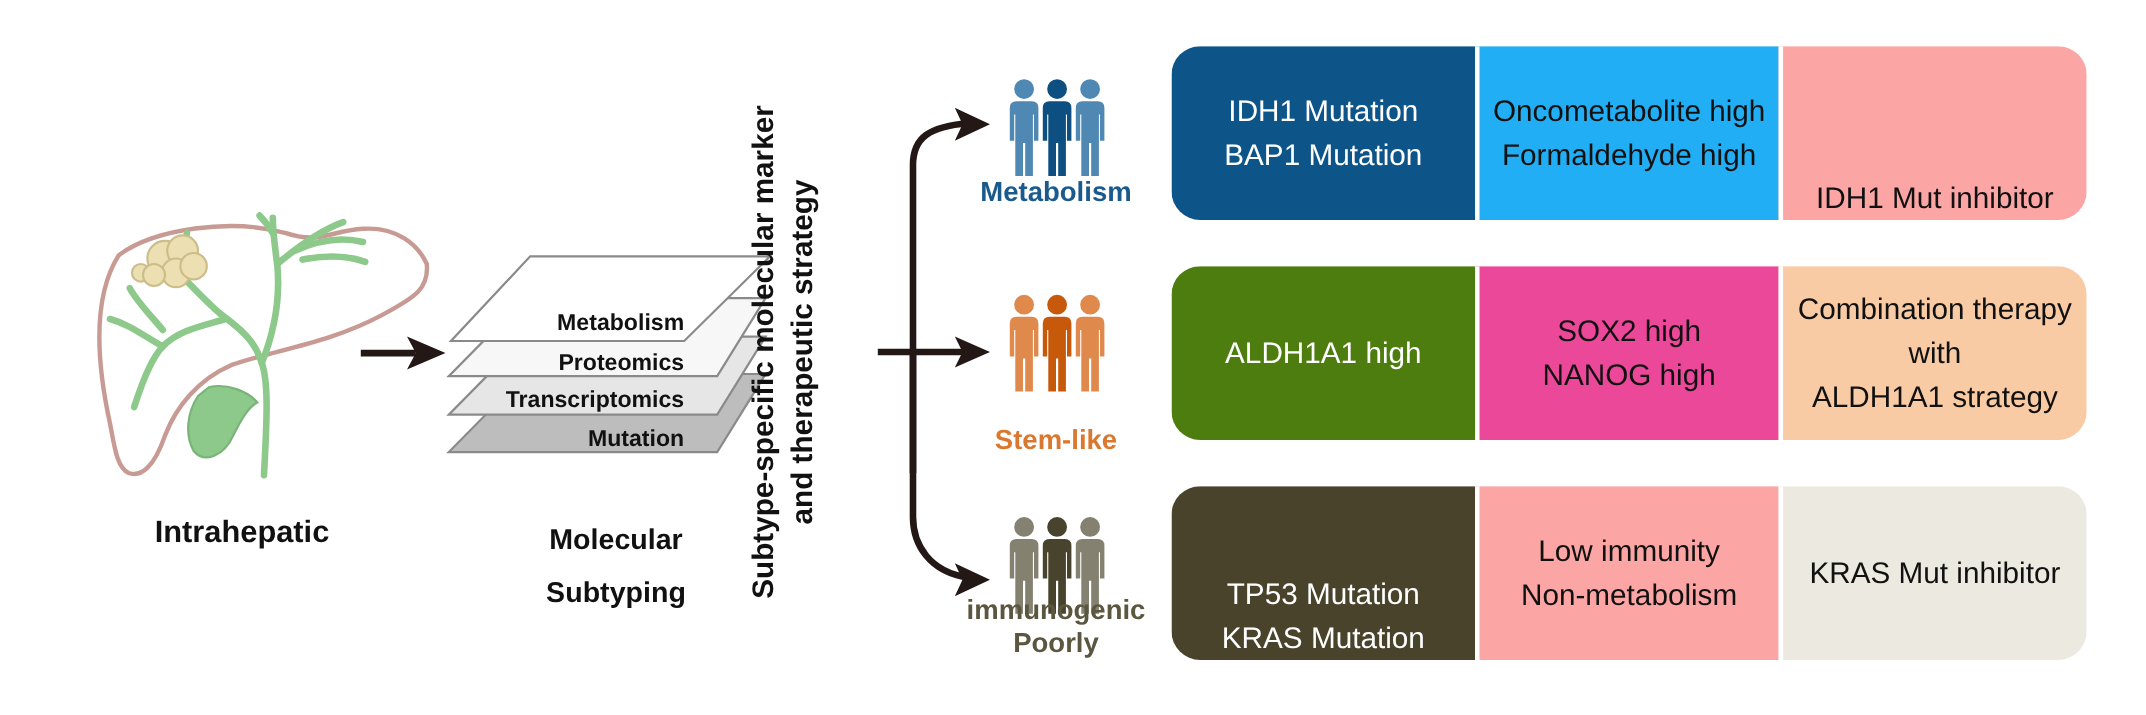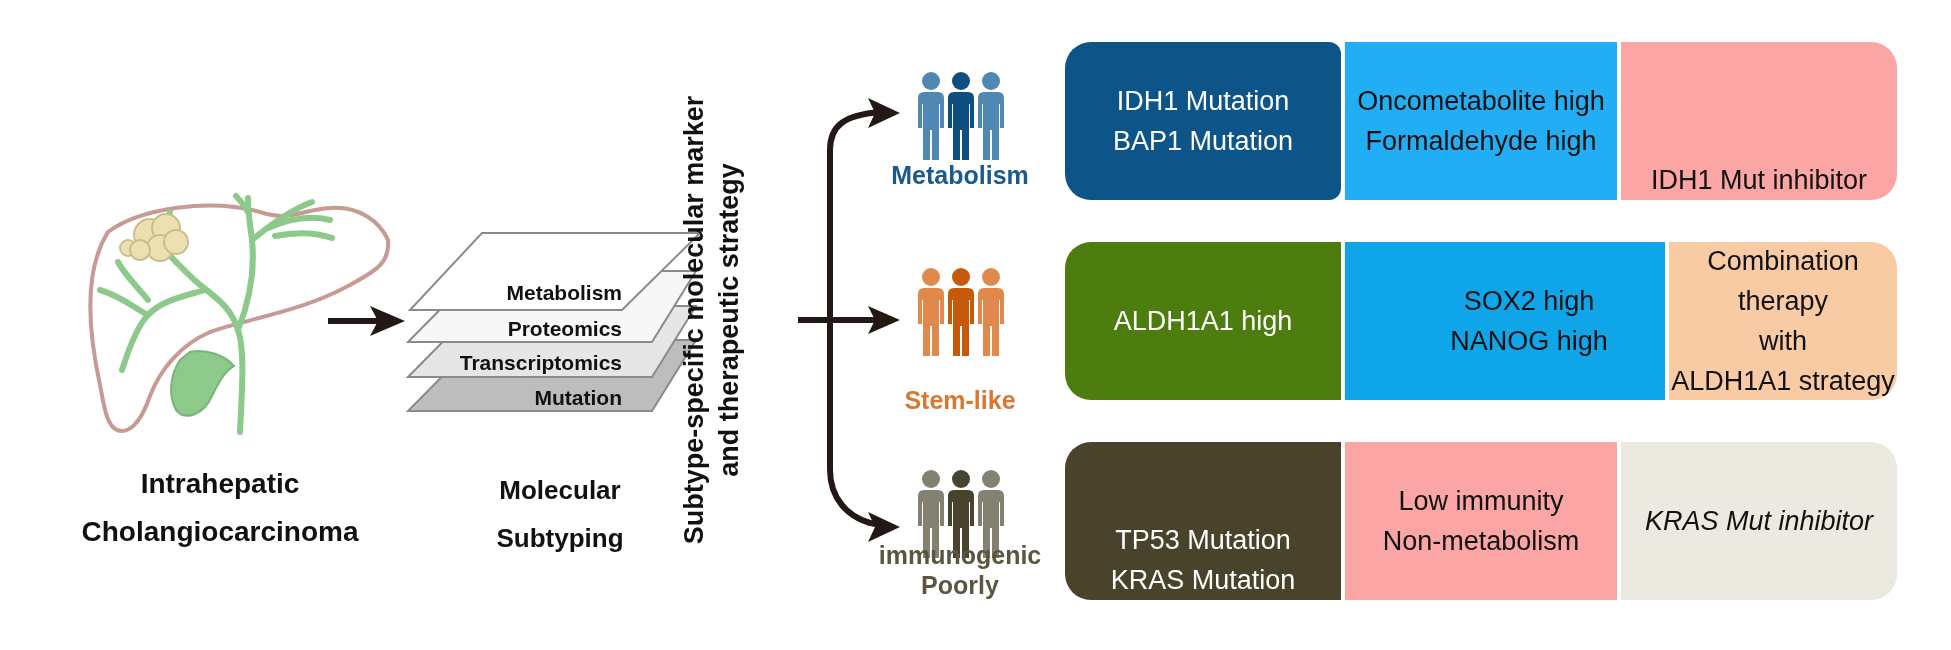--- a/index.html
+++ b/index.html
@@ -134,21 +134,20 @@
       </g>
       <g fill="#858170">
         <circle cx="73" cy="9" r="9"></circle>
         <path d="M60,26 Q60,20 66,20 L80,20 Q86,20 86,26 L86,56 L82,56 L82,32 L81,32 L81,88 L74,88 L74,58 L72,58 L72,88 L65,88 L65,32 L64,32 L64,56 L60,56 Z"></path>
       </g>
     </g>
 </svg>
 
 <div class="abs liver-label">
   <div>Intrahepatic</div>
-  <div>Cholangiocarcinoma</div>
 </div>
 <div class="abs subtyping-label">
   <div>Molecular</div>
   <div>Subtyping</div>
 </div>
 
 <div class="abs vertical-label">
   <div>Subtype-specific molecular marker</div>
   <div>and therapeutic strategy</div>
 </div>
@@ -158,51 +157,51 @@
 </div>
 <div class="abs subtype-label" id="sl-1" style="left: 870px; top: 357px; color: rgb(217, 120, 46); margin-top: 28px;">
   <div>Stem-like</div>
 </div>
 <div class="abs subtype-label" id="sl-2" style="left: 870px; top: 540px; color: rgb(91, 86, 64);">
   <div>immunogenic</div>
   <div>Poorly</div>
 </div>
 
 <div class="row" id="row-0" style="top:42px">
-  <div class="cell c1" style="background: rgb(13, 85, 136); border-radius: 12px;">
+  <div class="cell c1" style="background: rgb(13, 85, 136);">
       <span>IDH1 Mutation
 BAP1 Mutation</span>
     </div>
   <div class="cell c2" style="background: rgb(34, 174, 244);">
       <span>Oncometabolite high
 Formaldehyde high</span>
     </div>
   <div class="cell c3" style="background: #fca5a5; align-items: flex-end;">
       <span>IDH1 Mut inhibitor</span>
     </div>
 </div>
 <div class="row" id="row-1" style="top:242px">
   <div class="cell c1" style="background: #4d7c0f;">
       <span>ALDH1A1 high</span>
     </div>
-  <div class="cell c2" style="background: #0ea5e9; padding-left: 48px;">
+  <div class="cell c2" style="background: #ec4899;">
       <span>SOX2 high
 NANOG high</span>
     </div>
   <div class="cell c3" style="background: rgb(249, 203, 165);">
       <span>Combination therapy
 with
 ALDH1A1 strategy</span>
     </div>
 </div>
 <div class="row" id="row-2" style="top:442px">
   <div class="cell c1" style="background: rgb(73, 67, 44); align-items: flex-end;">
       <span>TP53 Mutation
 KRAS Mutation</span>
     </div>
   <div class="cell c2" style="background: #fca5a5;">
       <span>Low immunity
 Non-metabolism</span>
     </div>
-  <div class="cell c3" style="background: rgb(235, 233, 224); font-style: italic;">
+  <div class="cell c3" style="background: rgb(235, 233, 224);">
       <span>KRAS Mut inhibitor</span>
     </div>
 </div>
 
 </body></html>

